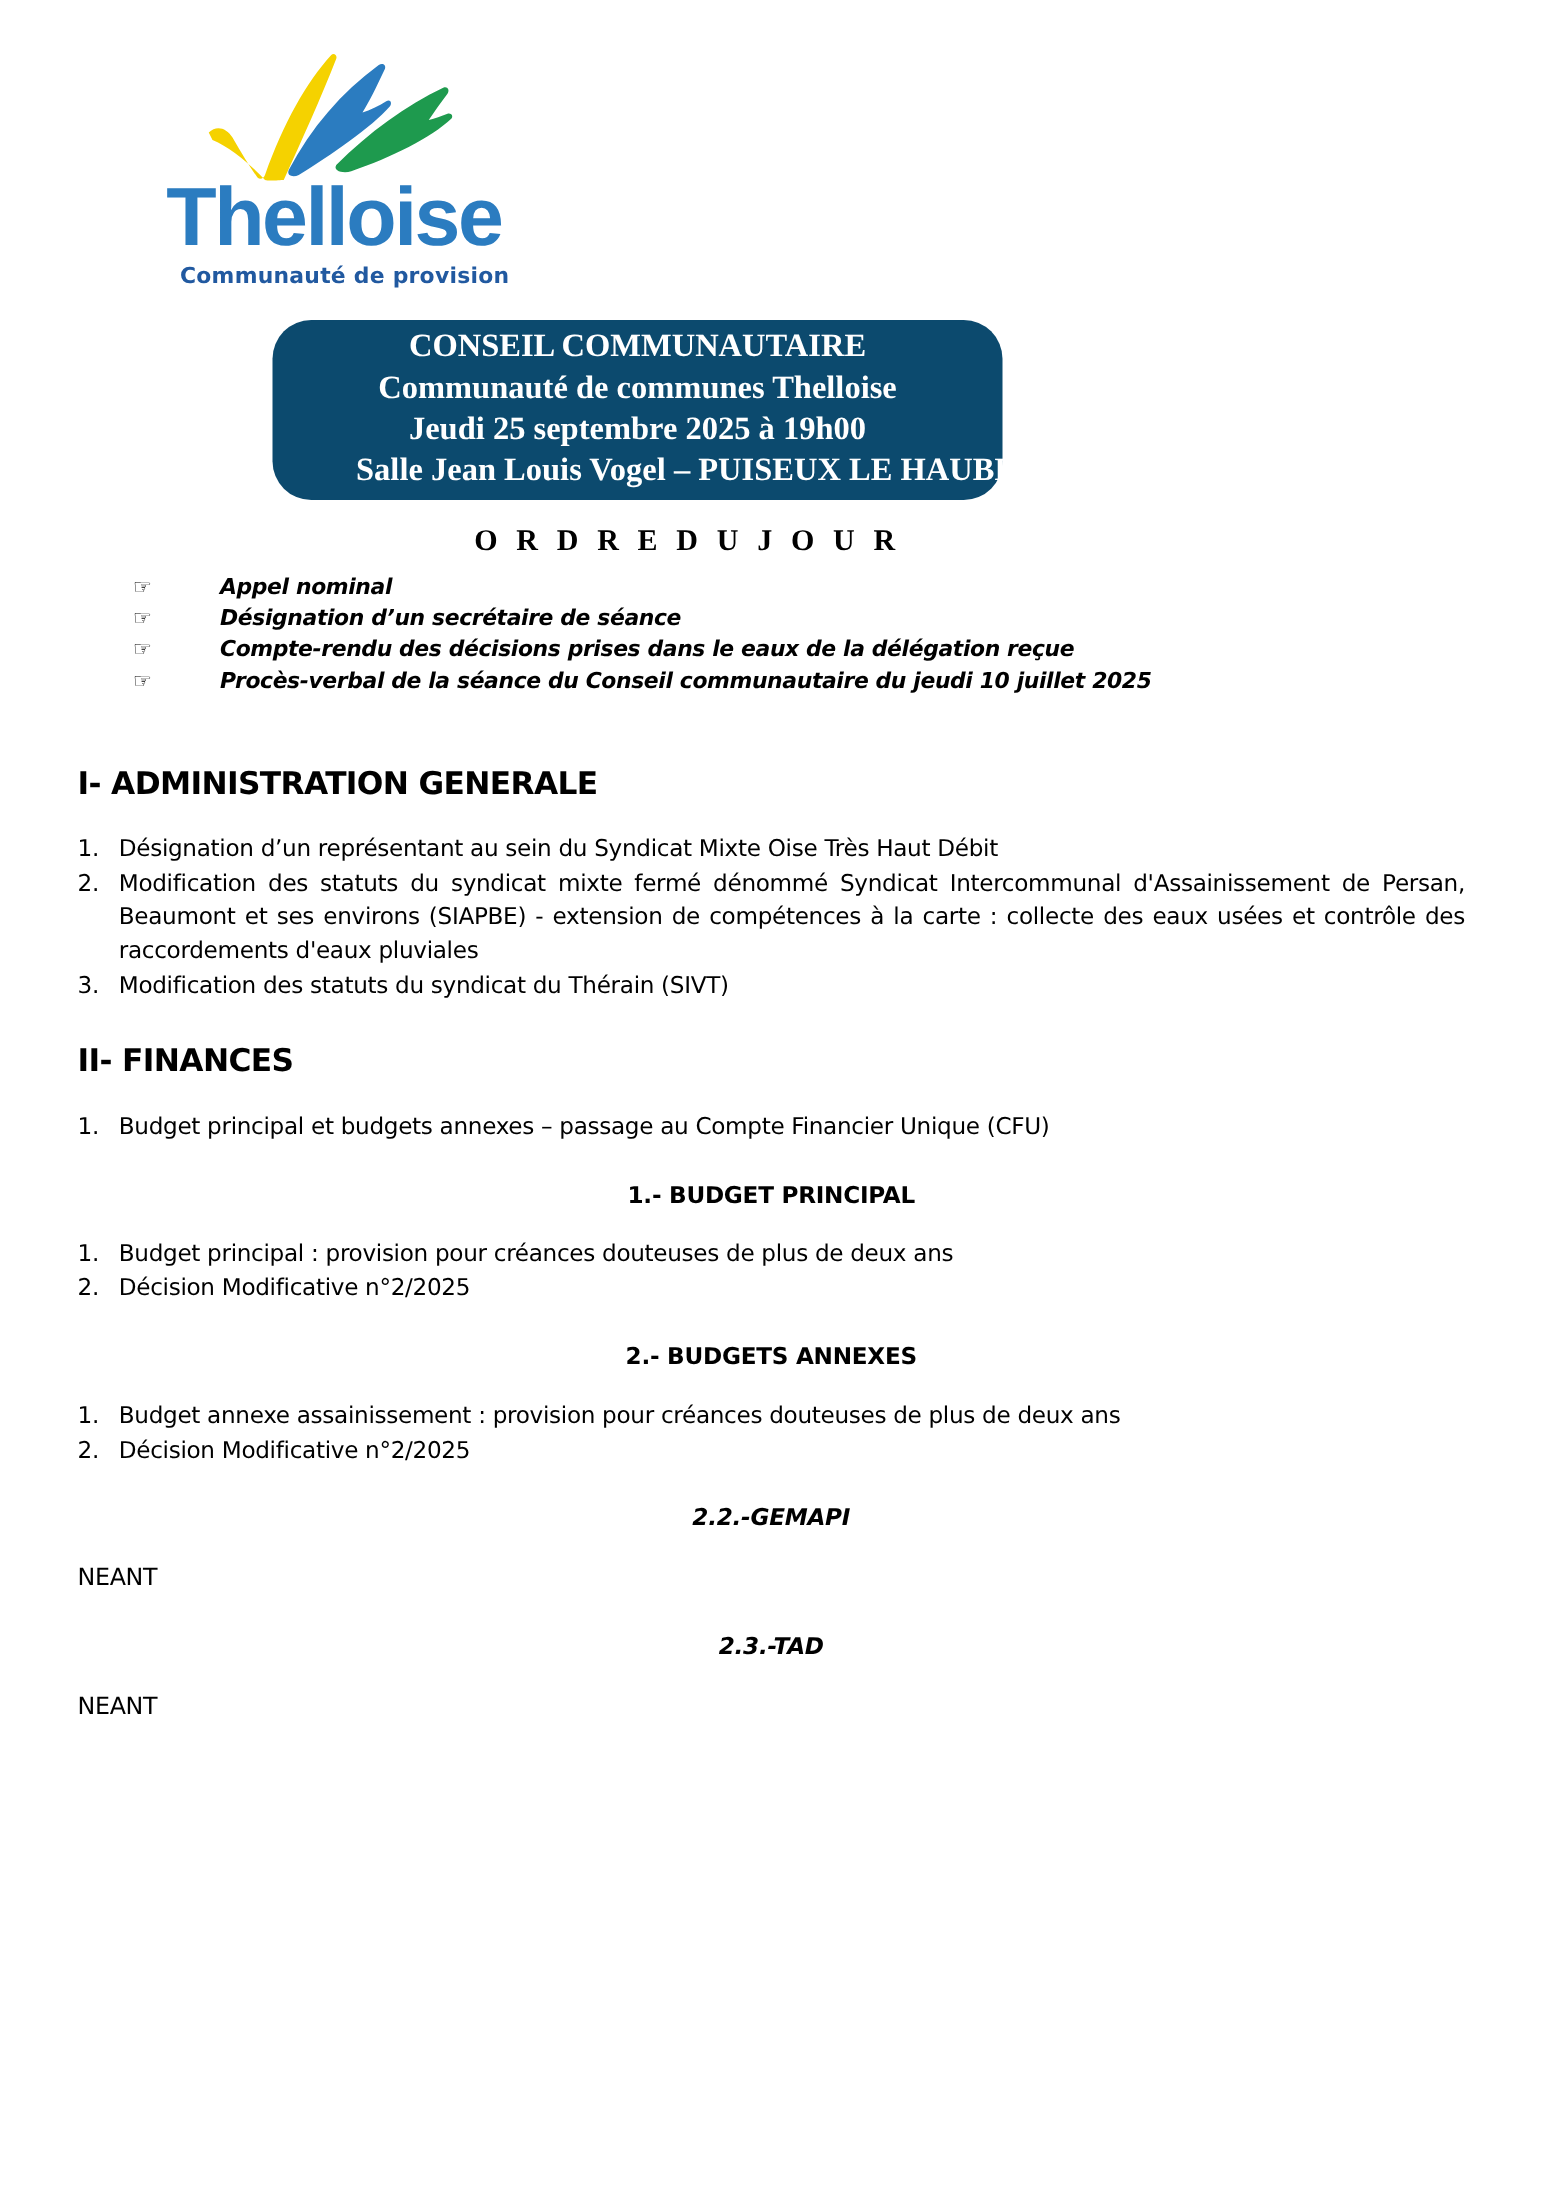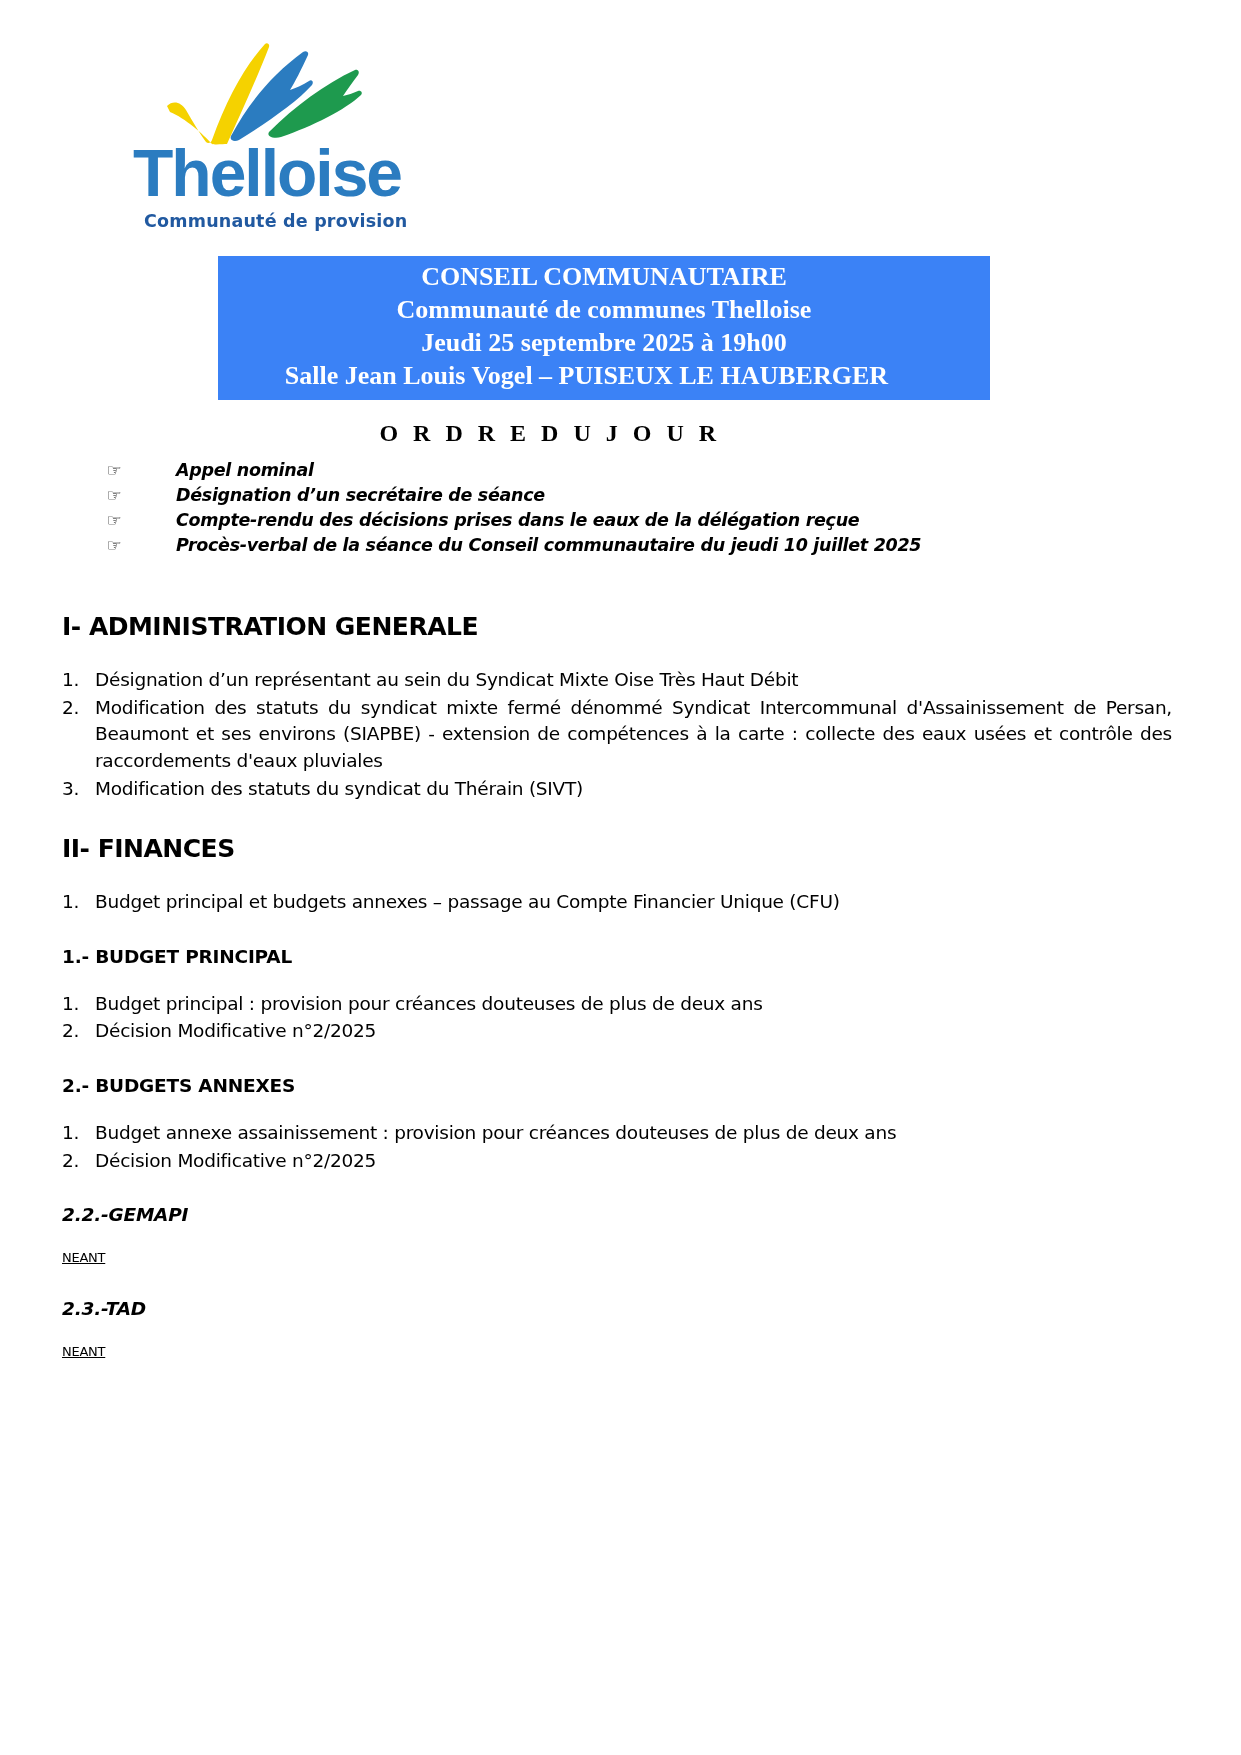--- a/index.html
+++ b/index.html
@@ -56,24 +56,25 @@
     letter-spacing: 0.2px;
     color: #2159a0;
     line-height: 1;
   }
 
   
   .banner {
     position: absolute;
     left: 218px;
     top: 256px;
-    width: 772px;
-    background: #3b82f6;
+    width: 584px;
+    background: #0c4a6e;
     padding: 4px 0 8px 0;
     box-sizing: border-box;
+    border-radius: 31px;
   }
   .banner-line {
     font-family: "Liberation Serif", serif;
     font-weight: bold;
     color: #ffffff;
     text-align: center;
     font-size: 26px;
     line-height: 1.27;
     white-space: nowrap;
   }
@@ -146,20 +147,21 @@
     font-size: 25px;
     letter-spacing: -0.5px;
     margin: 32px 0 26px 0;
   }
   h3.subsec {
     font-family: "DejaVu Sans", sans-serif;
     font-weight: bold;
     font-size: 18.5px;
     letter-spacing: -0.2px;
     margin: 30px 0 24px 0;
+    text-align: center;
   }
   h3.subsec.ital {
     font-style: italic;
   }
   ol.numlist {
     margin: 0;
     padding: 0;
     list-style: none;
     counter-reset: li;
   }
@@ -177,25 +179,24 @@
   ol.numlist > li::before {
     content: counter(li) ".";
     position: absolute;
     left: 0;
     top: 0;
     width: 24px;
     text-align: left;
   }
   p.plain {
     font-family: "DejaVu Sans", sans-serif;
-    font-size: 13px;
+    font-size: 19px;
     line-height: 1.44;
     letter-spacing: -0.25px;
     margin: 0 0 0 0;
-    text-decoration: underline;
   }
 </style>
 </head>
 <body>
 
 <div class="page">
 
   <div class="logo-block">
     <svg class="logo-mark" viewBox="0 0 230 105" xmlns="http://www.w3.org/2000/svg">
 

